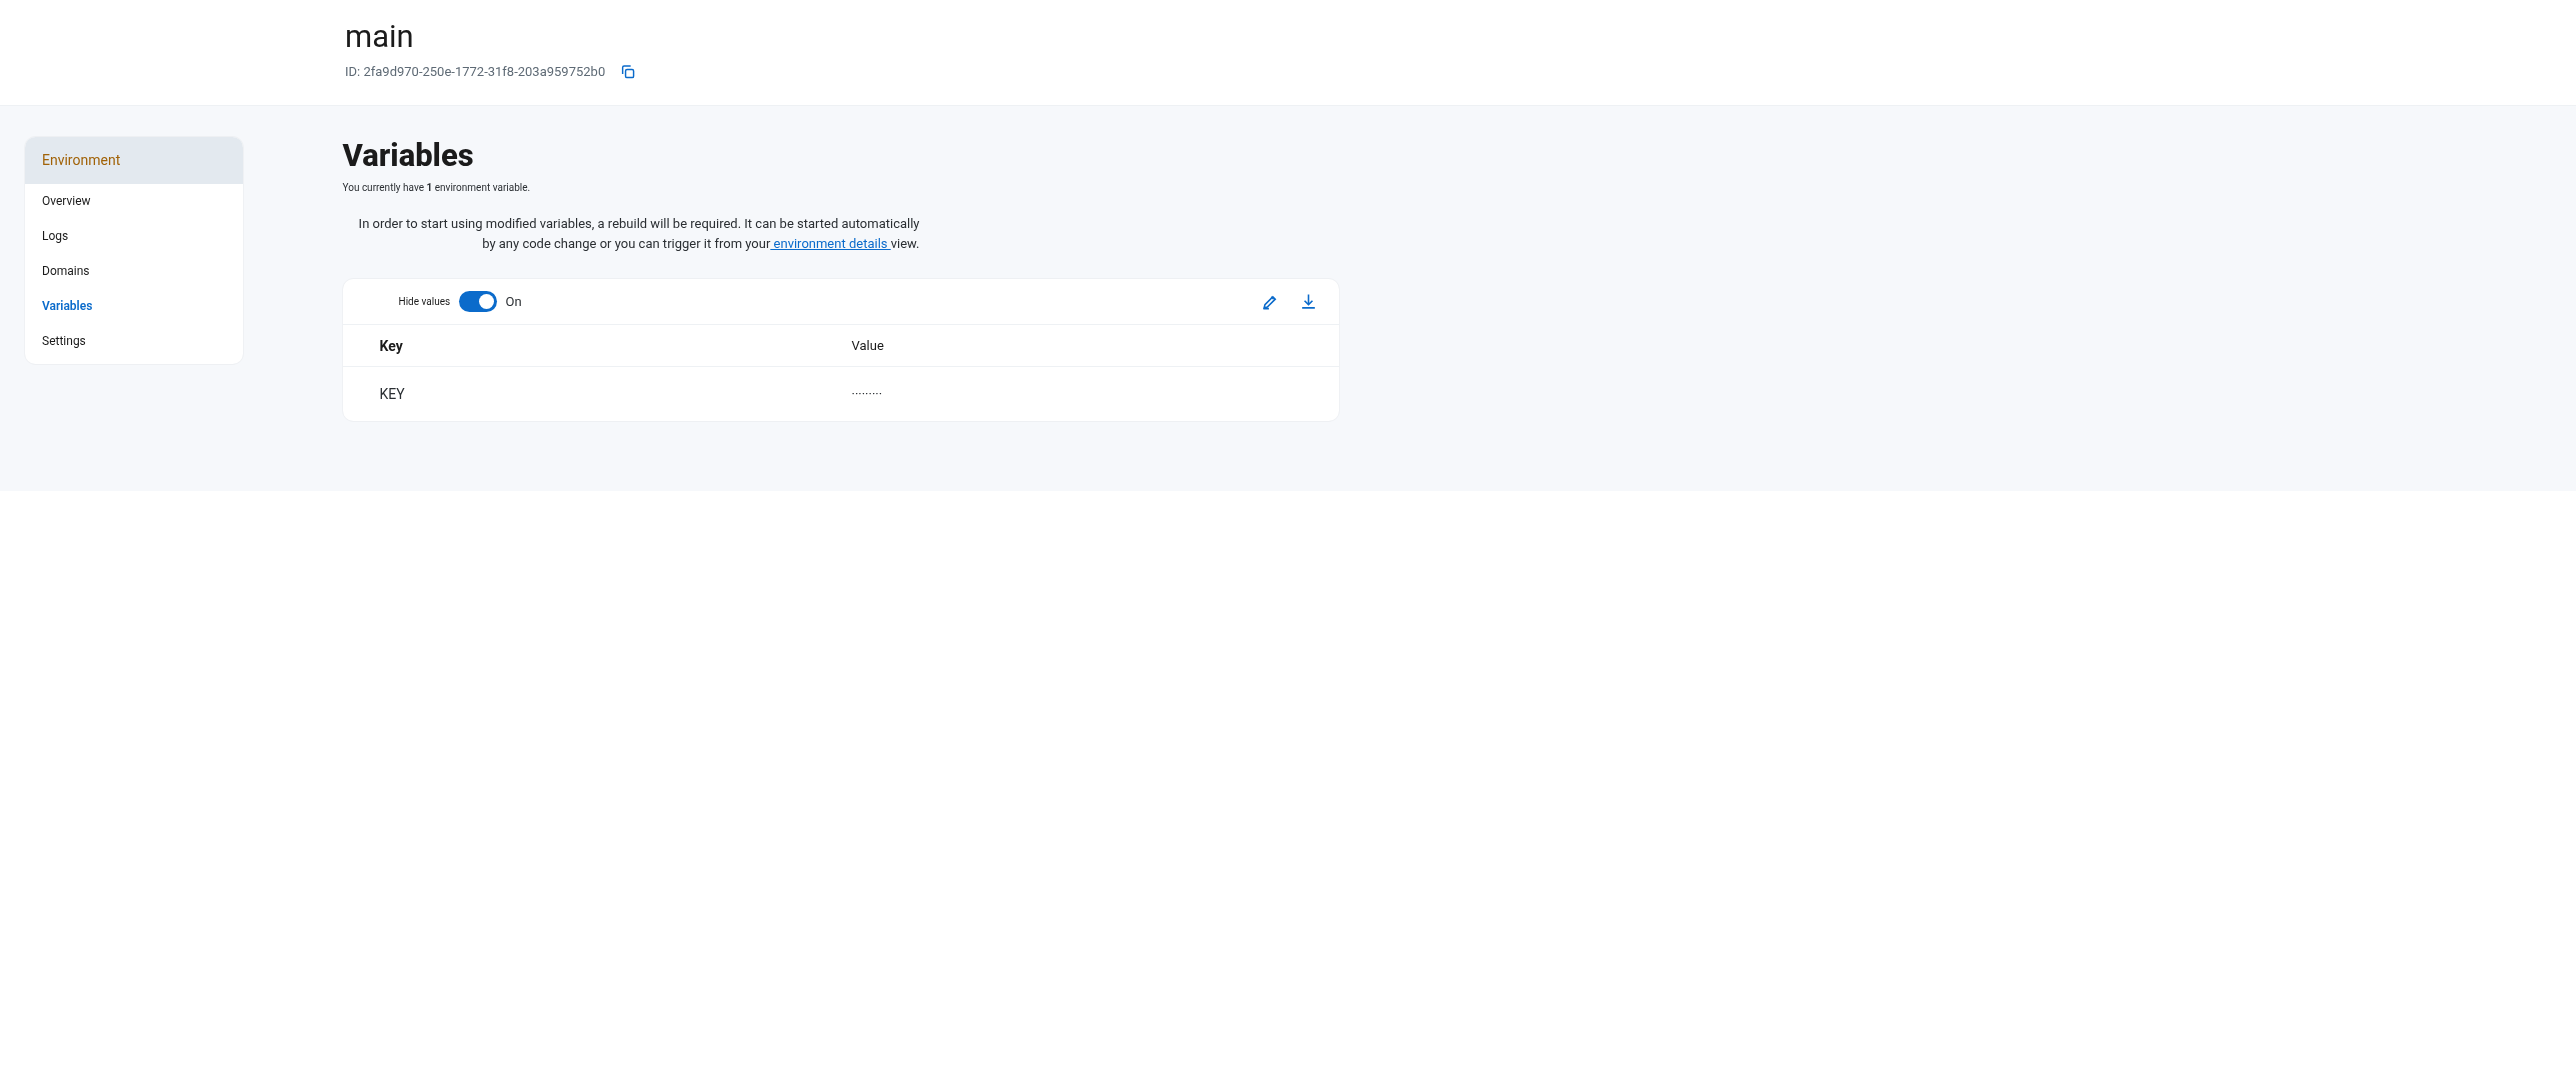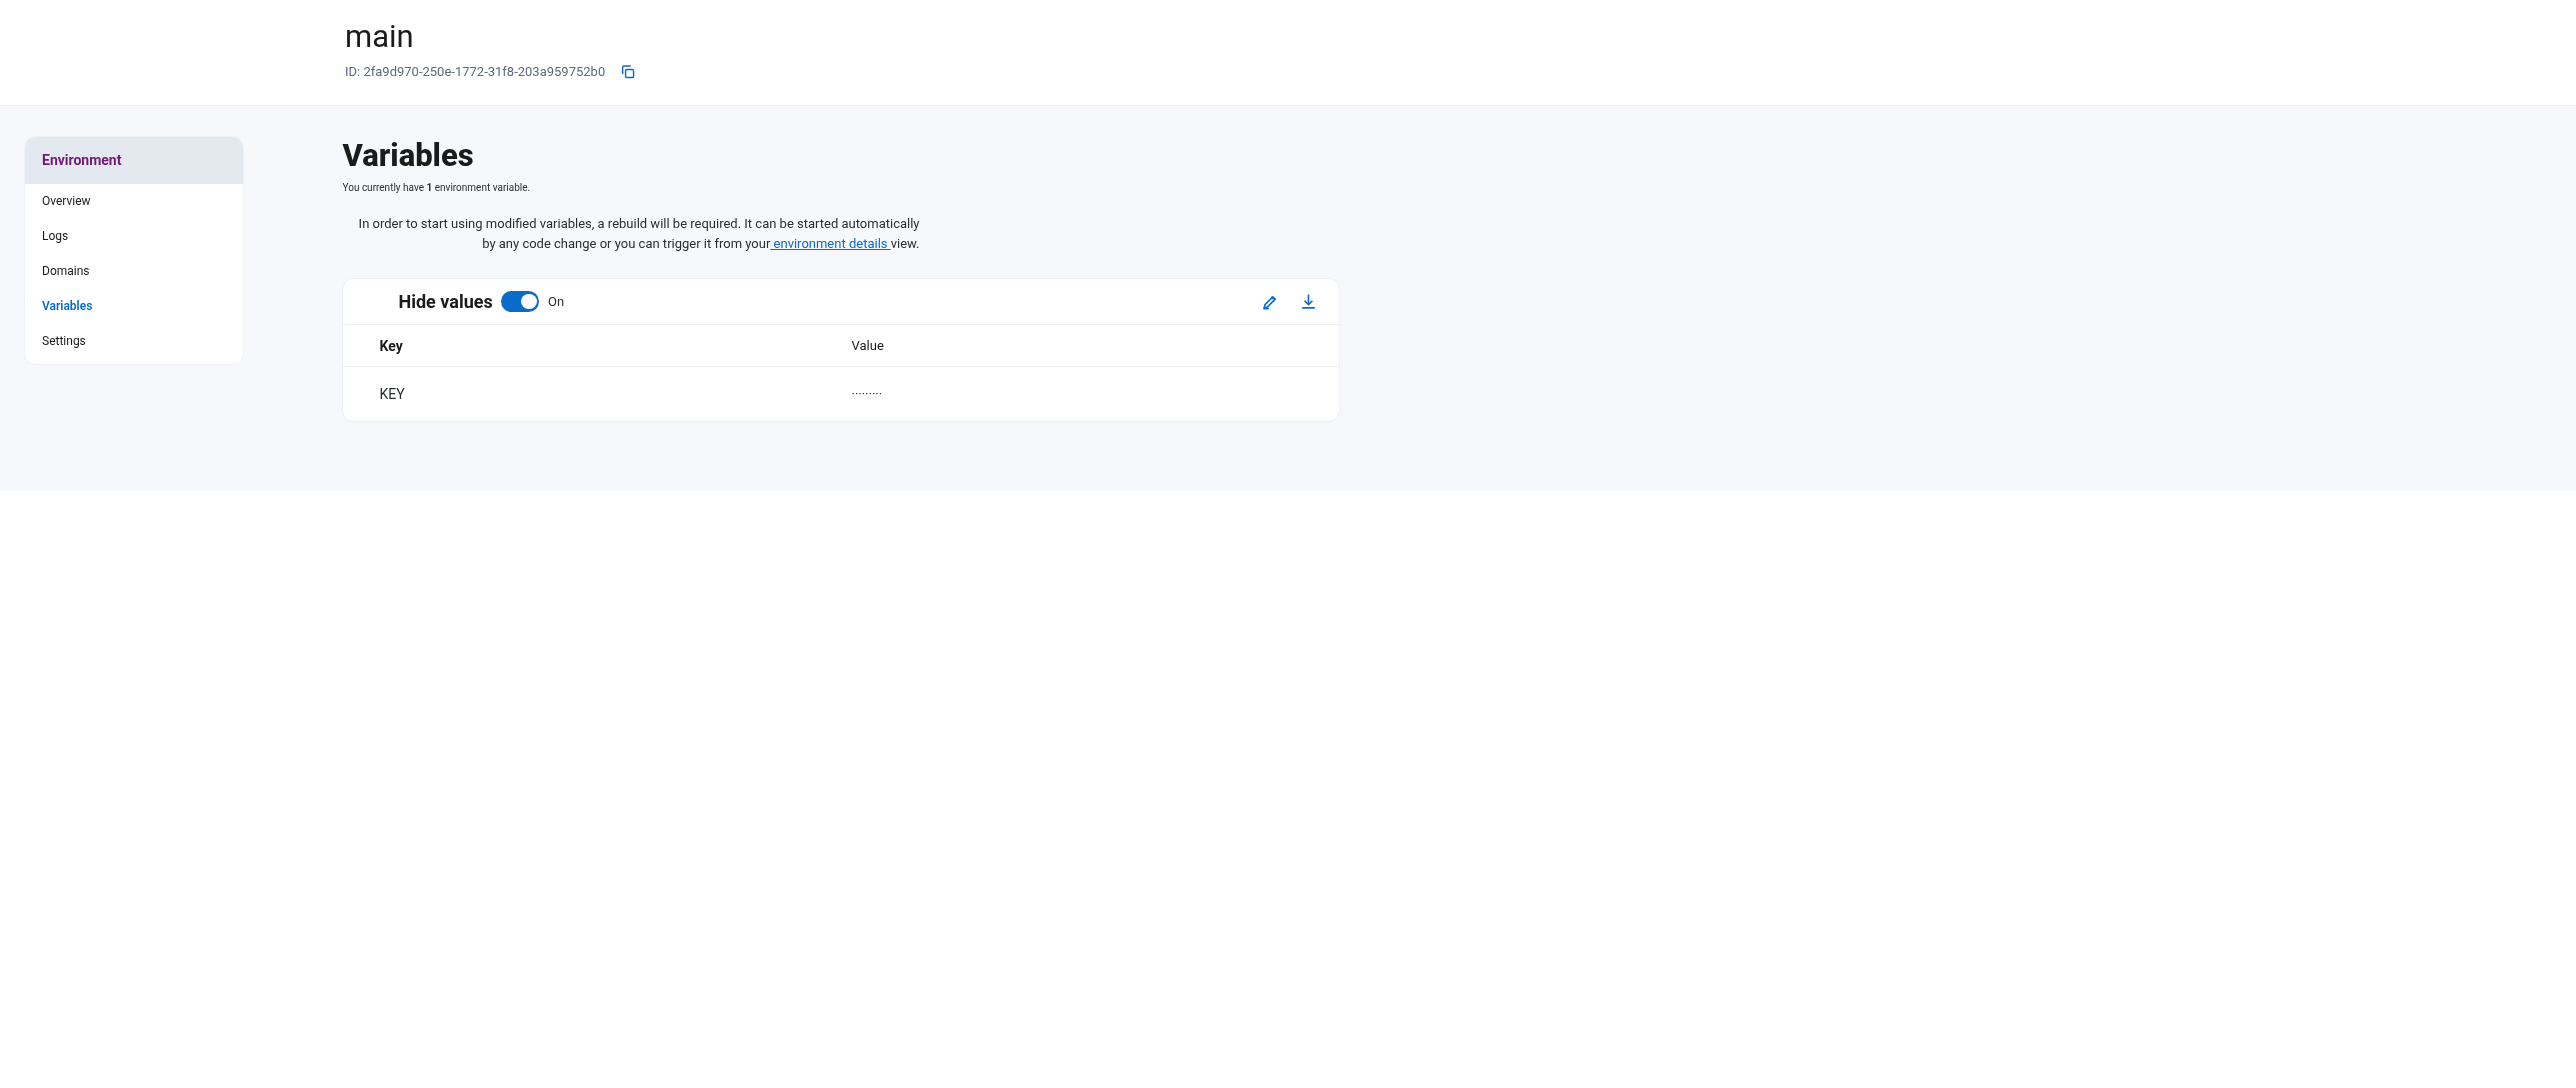--- a/index.html
+++ b/index.html
@@ -48,23 +48,23 @@
   .sidebar {
     width: 218px;
     background: #fff;
     border-radius: 10.5px;
     overflow: hidden;
     box-shadow: 0 0 0 0.9px rgba(0,0,0,0.03);
   }
   .sidebar-header {
     background: #e3e9ef;
     padding: 15.7px 17.5px;
-    font-weight: 700;
+    font-weight: 400;
     font-size: 14px;
-    color: #701a75;
+    color: #a16207;
   }
   .sidebar-item {
     padding: 10.5px 17.5px;
     font-size: 12px;
     color: #1b1b1b;
     cursor: pointer;
   }
   .sidebar-item.active {
     color: #0b6bcb;
     font-weight: 600;
@@ -149,22 +149,22 @@
     justify-content: space-between;
     padding: 12.2px 21px;
     border-bottom: 0.9px solid #eef1f4;
   }
   .hide-values {
     display: flex;
     align-items: center;
     gap: 8.7px;
   }
   .hide-label {
-    font-weight: 700;
-    font-size: 18px;
+    font-weight: 400;
+    font-size: 10px;
     color: #1b1b1b;
     padding-left: 35px;
   }
   .toggle {
     width: 38px;
     height: 21px;
     background: #0b6bcb;
     border-radius: 873px;
     position: relative;
     cursor: pointer;

